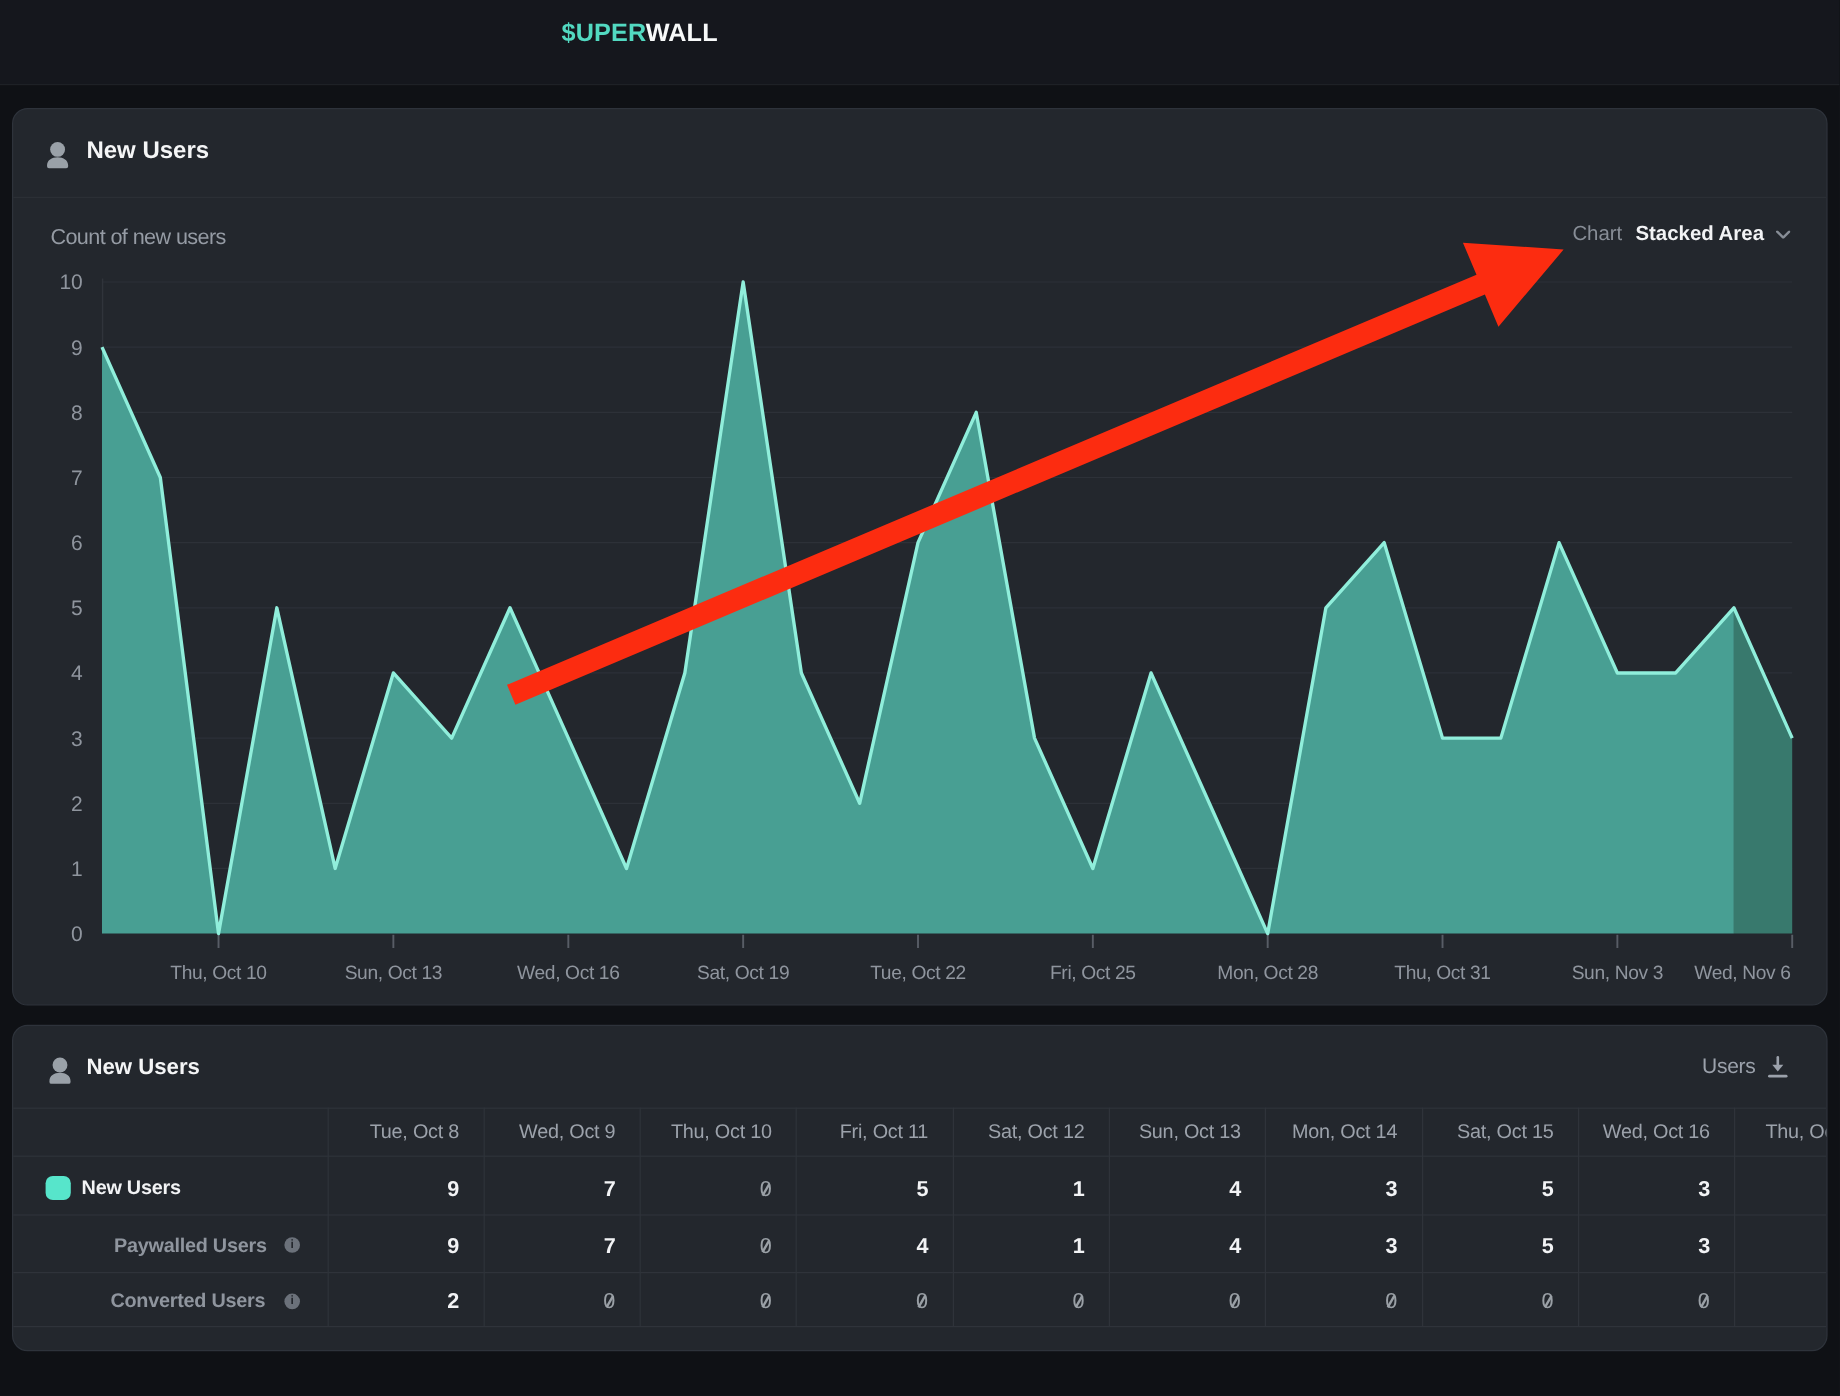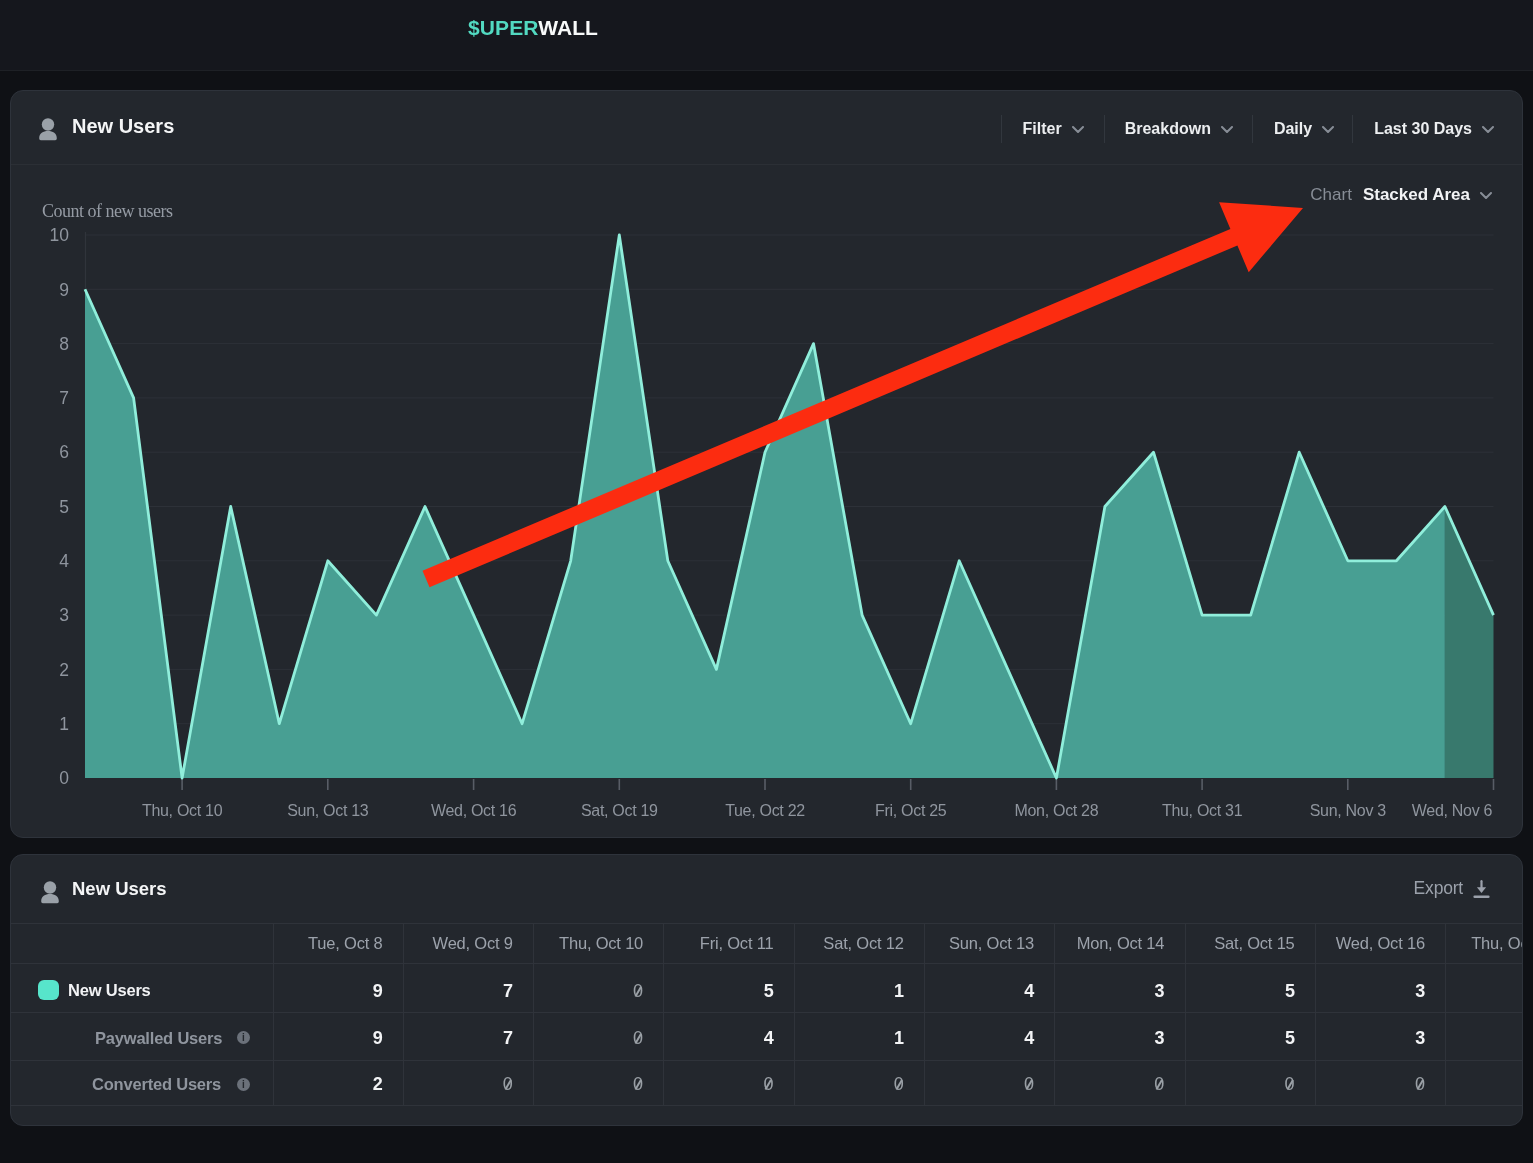--- a/index.html
+++ b/index.html
@@ -39,44 +39,22 @@
   <svg class="abs" style="left:26px;top:17px;" width="22" height="34" viewBox="0 0 22 34">
       <circle cx="11" cy="16.5" r="6.2" fill="#9aa1a8"></circle>
       <path d="M2.2 30c0-4.6 3.9-7 8.8-7s8.8 2.4 8.8 7v0.6a1.6 1.6 0 0 1-1.6 1.6H3.8a1.6 1.6 0 0 1-1.6-1.6z" fill="#9aa1a8"></path>
     </svg>
   <div class="abs ptitle" style="left:61px; top:24px;">New Users</div>
 
   <div class="abs" style="left:0; right:0; top:73px;">
     <div class="divline"></div>
   </div>
 
-  <div class="abs ctrl" style="top:24px; right:28px; height:28px;">
-    <div class="sep"></div>
-    <span style="margin-left:21px;">Filter</span>
-    <svg class="chev" width="12" height="7" viewBox="0 0 12 7">
-        <path d="M1 1l5 5 5-5" fill="none" stroke="#878d96" stroke-width="2" stroke-linecap="round" stroke-linejoin="round"></path>
-      </svg>
-    <div class="sep" style="margin-left:20px;"></div>
-    <span style="margin-left:20px;">Breakdown</span>
-    <svg class="chev" width="12" height="7" viewBox="0 0 12 7">
-        <path d="M1 1l5 5 5-5" fill="none" stroke="#878d96" stroke-width="2" stroke-linecap="round" stroke-linejoin="round"></path>
-      </svg>
-    <div class="sep" style="margin-left:19px;"></div>
-    <span style="margin-left:21px;">Daily</span>
-    <svg class="chev" width="12" height="7" viewBox="0 0 12 7">
-        <path d="M1 1l5 5 5-5" fill="none" stroke="#878d96" stroke-width="2" stroke-linecap="round" stroke-linejoin="round"></path>
-      </svg>
-    <div class="sep" style="margin-left:18px;"></div>
-    <span style="margin-left:21px;">Last 30 Days</span>
-    <svg class="chev" width="12" height="7" viewBox="0 0 12 7">
-        <path d="M1 1l5 5 5-5" fill="none" stroke="#878d96" stroke-width="2" stroke-linecap="round" stroke-linejoin="round"></path>
-      </svg>
-  </div>
-
-  <div class="abs vlab" style="left:31px; top:110px;font-family:Liberation Serif, serif;">Count of new users</div>
+
+  <div class="abs vlab" style="left:31px; top:96px;">Count of new users</div>
   <div class="abs" style="right:30px; top:94px; font-size:17px; color:#878d96; display:flex; align-items:center;">
     <span>Chart</span>
       <span style="margin-left:11px; color:#f2f3f5; font-weight:700;">Stacked Area</span>
     <svg class="chev" width="12" height="7" viewBox="0 0 12 7">
         <path d="M1 1l5 5 5-5" fill="none" stroke="#878d96" stroke-width="2" stroke-linecap="round" stroke-linejoin="round"></path>
       </svg>
   </div>
 </div>
 
 <svg id="chartsvg" class="abs" style="left:0;top:0;" width="1533" height="1163" viewBox="0 0 1533 1163">
@@ -143,21 +121,21 @@
   <path d="M422.5,570.7 L1230.4,228.9 L1219.1,202.2 L1303,208 L1248.7,272.2 L1237.4,245.5 L429.5,587.3 Z" fill="#fc2c10"></path>
 </svg>
 
 <div id="panel2" class="panel abs">
   <svg class="abs" style="left:28px;top:16px;" width="22" height="34" viewBox="0 0 22 34">
       <circle cx="11" cy="16.5" r="6.2" fill="#9aa1a8"></circle>
       <path d="M2.2 30c0-4.6 3.9-7 8.8-7s8.8 2.4 8.8 7v0.6a1.6 1.6 0 0 1-1.6 1.6H3.8a1.6 1.6 0 0 1-1.6-1.6z" fill="#9aa1a8"></path>
     </svg>
   <div class="abs" style="left:61px; top:23px; font-size:18.5px; font-weight:700; color:#f4f5f6;">New Users</div>
   <div class="abs" style="right:32px; top:22px; font-size:17.5px; color:#9ba1ab; display:flex; align-items:center; letter-spacing:-0.2px;">
-    <span>Export</span>
+    <span>Users</span>
     <svg style="margin-left:10px; margin-top:3px;" width="17" height="19" viewBox="0 0 17 19">
         <path d="M8.5 1.2v7" stroke="#9ba1ab" stroke-width="2.2" stroke-linecap="round"></path>
         <path d="M3.9 7.2h9.2L8.5 13z" fill="#9ba1ab"></path>
         <path d="M1.6 16.8h13.8" stroke="#9ba1ab" stroke-width="2.4" stroke-linecap="round"></path>
       </svg>
   </div>
 
   <div class="hline" style="left:0; right:0; top:67.5px;"></div>
   <div class="hline" style="left:0; right:0; top:107.5px;"></div>
   <div class="hline" style="left:0; right:0; top:156.5px;"></div>

